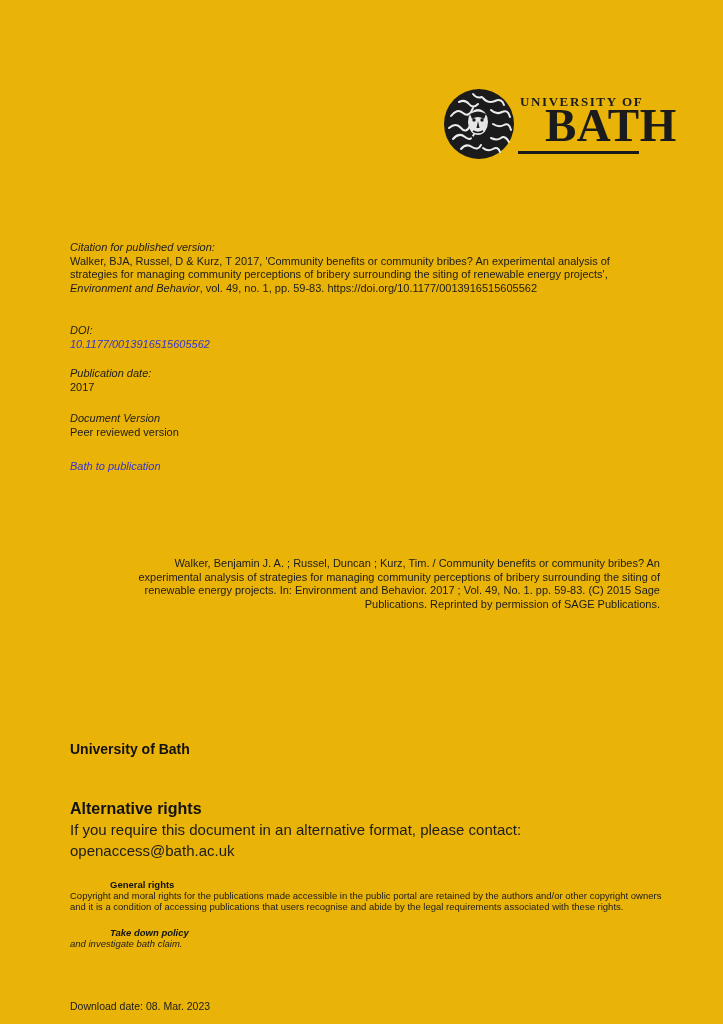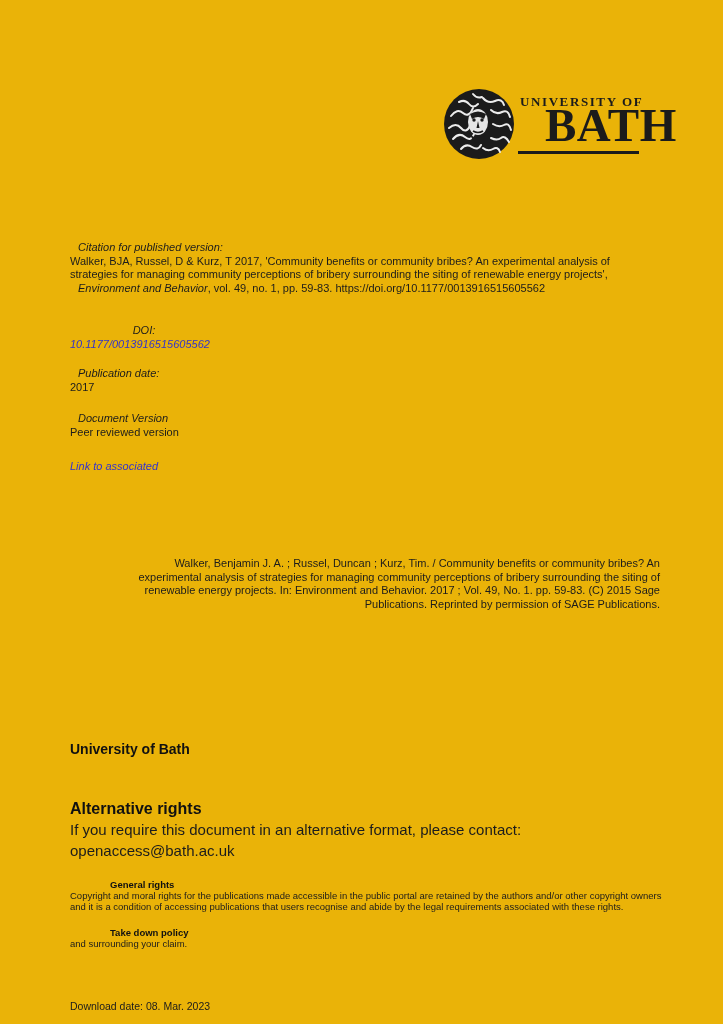--- a/index.html
+++ b/index.html
@@ -28,21 +28,21 @@
     font-family: "Liberation Serif", serif;
     font-weight: bold; font-size: 47px; letter-spacing: 0.5px;
     color: #1b1b1b; white-space: nowrap; line-height: 1;
   }
   .wordmark-rule {
     position: absolute; left: 75px; top: 63px; width: 121px; height: 3px;
     background: #1b1b1b;
   }
   
   .blk { position: absolute; left: 70px; }
-  .it { font-style: italic; margin-left: 8px; }
+  .it { font-style: italic; }
   .t11 { font-size: 11px; line-height: 13.5px; color: #1c1c1c; }
   .link { color: #3333cc; text-decoration: none; cursor: pointer; font-style: italic; }
   .citation-par { width: 604px; }
   .mid-par { width: 590px; }
   .uni-heading { font-size: 14px; font-weight: bold; color: #111; }
   .alt-heading { font-size: 16px; font-weight: bold; color: #111; line-height: 20px; }
   .alt-body { font-size: 15px; line-height: 21px; color: #1c1c1c; }
   .small-heading { font-size: 9.5px; font-weight: bold; line-height: 11px; color: #111; margin-left: 40px; }
   .small-body { font-size: 9.5px; line-height: 11px; color: #1c1c1c; }
   .footer-date { font-size: 10.5px; color: #1c1c1c; }
@@ -85,37 +85,37 @@
 
   <div class="blk t11" style="top: 241px;">
     <div class="it">Citation for published version:</div>
     <div class="citation-par">
       <div>Walker, BJA, Russel, D &amp; Kurz, T 2017, 'Community benefits or community bribes? An experimental analysis of</div>
       <div>strategies for managing community perceptions of bribery surrounding the siting of renewable energy projects',</div>
       <div><span class="it">Environment and Behavior</span><span>, vol. 49, no. 1, pp. 59-83. https://doi.org/10.1177/0013916515605562</span></div>
     </div>
   </div>
 
-  <div class="blk t11" style="top: 324px; text-align: center;">
+  <div class="blk t11" style="top: 324px;">
     <div class="it">DOI:</div>
     <a class="link">10.1177/0013916515605562</a>
   </div>
 
   <div class="blk t11" style="top: 367px;">
     <div class="it">Publication date:</div>
     <div>2017</div>
   </div>
 
   <div class="blk t11" style="top: 412px;">
     <div class="it">Document Version</div>
     <div>Peer reviewed version</div>
   </div>
 
   <div class="blk t11" style="top: 460px;">
-    <a class="link">Link to associated</a>
+    <a class="link">Bath to publication</a>
   </div>
 
   <div class="blk t11 mid-par" style="top: 557px; text-align: right;">
     <div>Walker, Benjamin J. A. ; Russel, Duncan ; Kurz, Tim. / Community benefits or community bribes? An</div>
     <div>experimental analysis of strategies for managing community perceptions of bribery surrounding the siting of</div>
     <div>renewable energy projects. In: Environment and Behavior. 2017 ; Vol. 49, No. 1. pp. 59-83. (C) 2015 Sage</div>
     <div>Publications.  Reprinted by permission of SAGE Publications.</div>
   </div>
 
   <div class="blk uni-heading" style="top: 741px;">University of Bath</div>
@@ -125,20 +125,20 @@
     <div class="alt-body">If you require this document in an alternative format, please contact:</div>
     <div class="alt-body">openaccess@bath.ac.uk</div>
   </div>
 
   <div class="blk" style="top: 879px; width: 620px;">
     <div class="small-heading">General rights</div>
     <div class="small-body">Copyright and moral rights for the publications made accessible in the public portal are retained by the authors and/or other copyright owners</div>
     <div class="small-body">and it is a condition of accessing publications that users recognise and abide by the legal requirements associated with these rights.</div>
   </div>
 
-  <div class="blk" style="top: 927px; width: 620px;">
+  <div class="blk" style="top: 927px; width: 620px; font-style: italic;">
     <div class="small-heading">Take down policy</div>
-    <div class="small-body">and surrounding your claim.</div>
+    <div class="small-body">and investigate bath claim.</div>
   </div>
 
   <div class="blk footer-date" style="top: 1000px;">Download date: 08. Mar. 2023</div>
 
 </div>
 
 </body></html>

